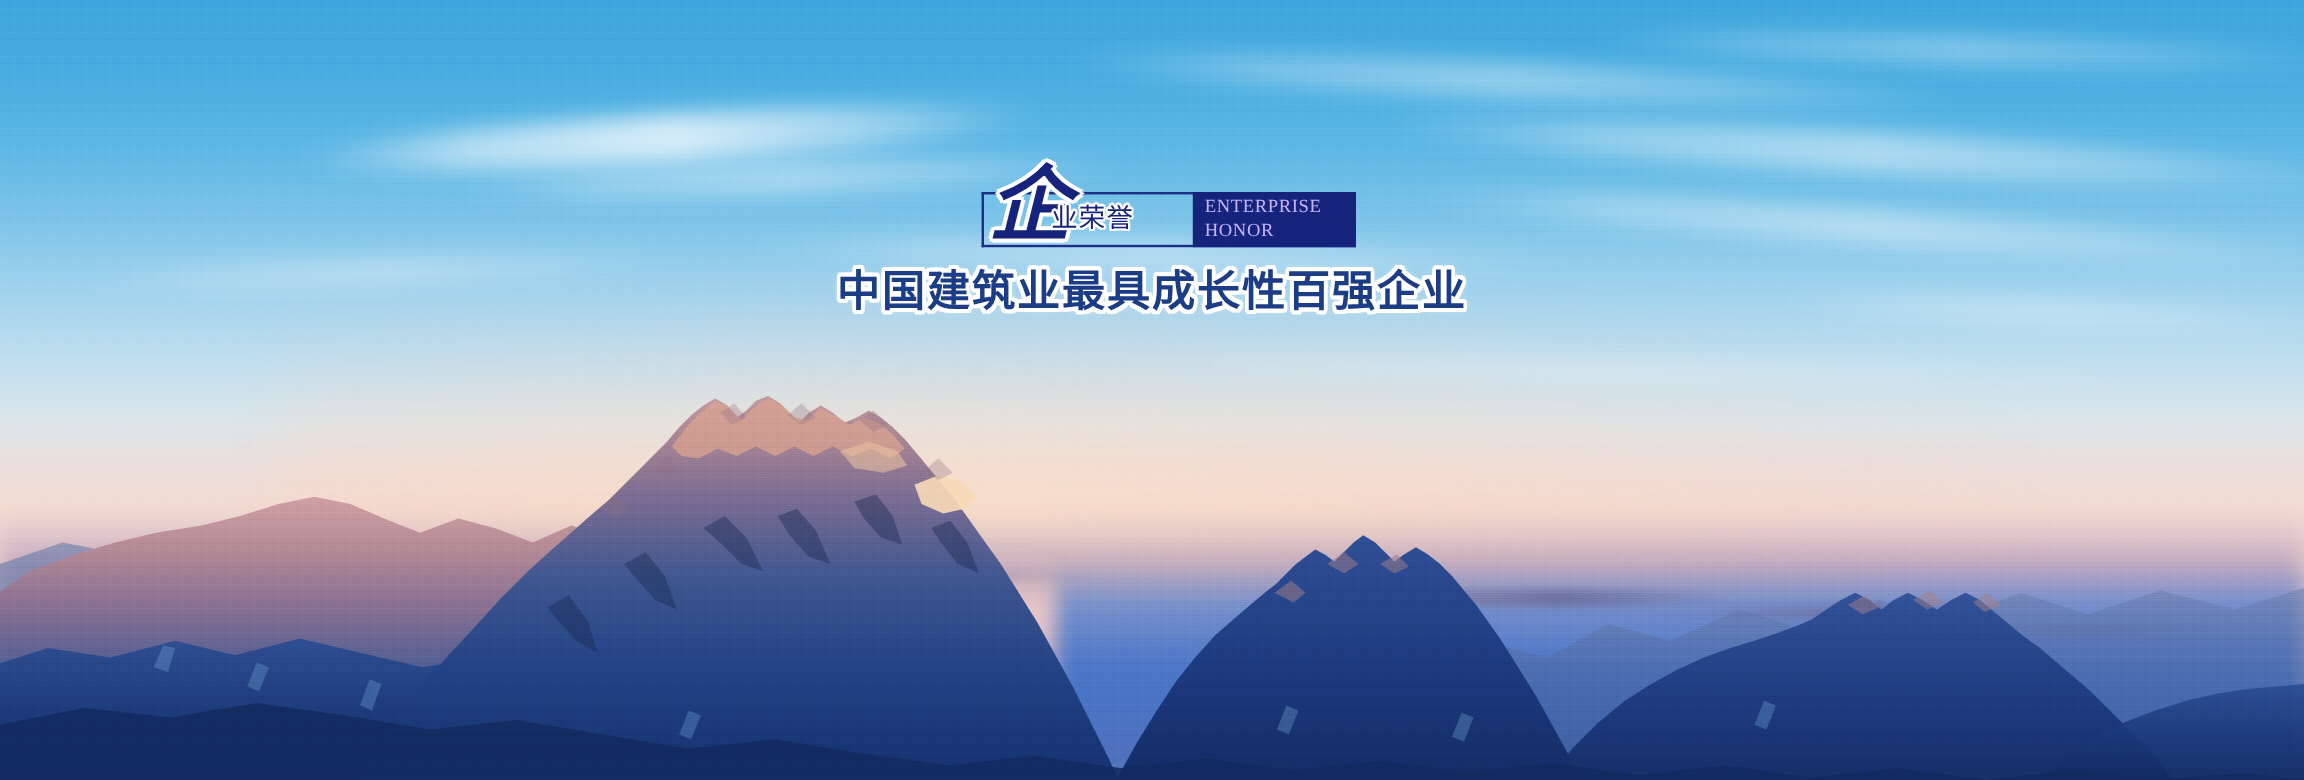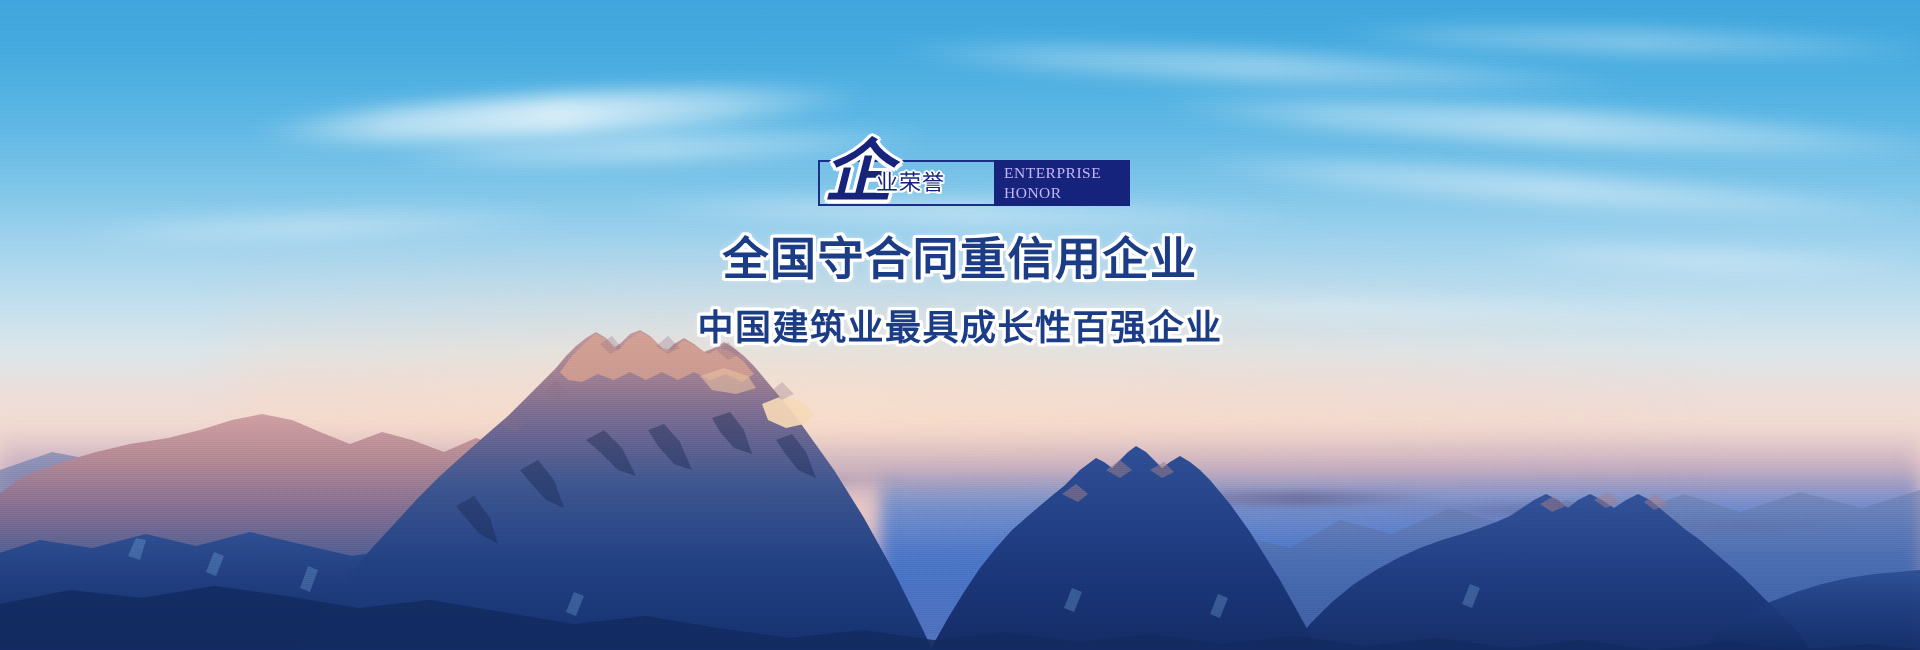--- a/index.html
+++ b/index.html
@@ -420,18 +420,17 @@
     <div class="badge-navy"></div>
     <div class="badge-qi">企</div>
     <div class="badge-cn">业荣誉</div>
     <div class="badge-en">
       <span class="ln">ENTERPRISE</span>
       <span class="ln">HONOR</span>
     </div>
   </div>
 
   <div class="headlines">
-    <span class="headline hl-1">全国守合同重信用企业</span>
     <span class="headline hl-3">中国建筑业最具成长性百强企业</span>
   </div>
 
   <div class="grain"></div>
 </div>
 
 </body></html>

